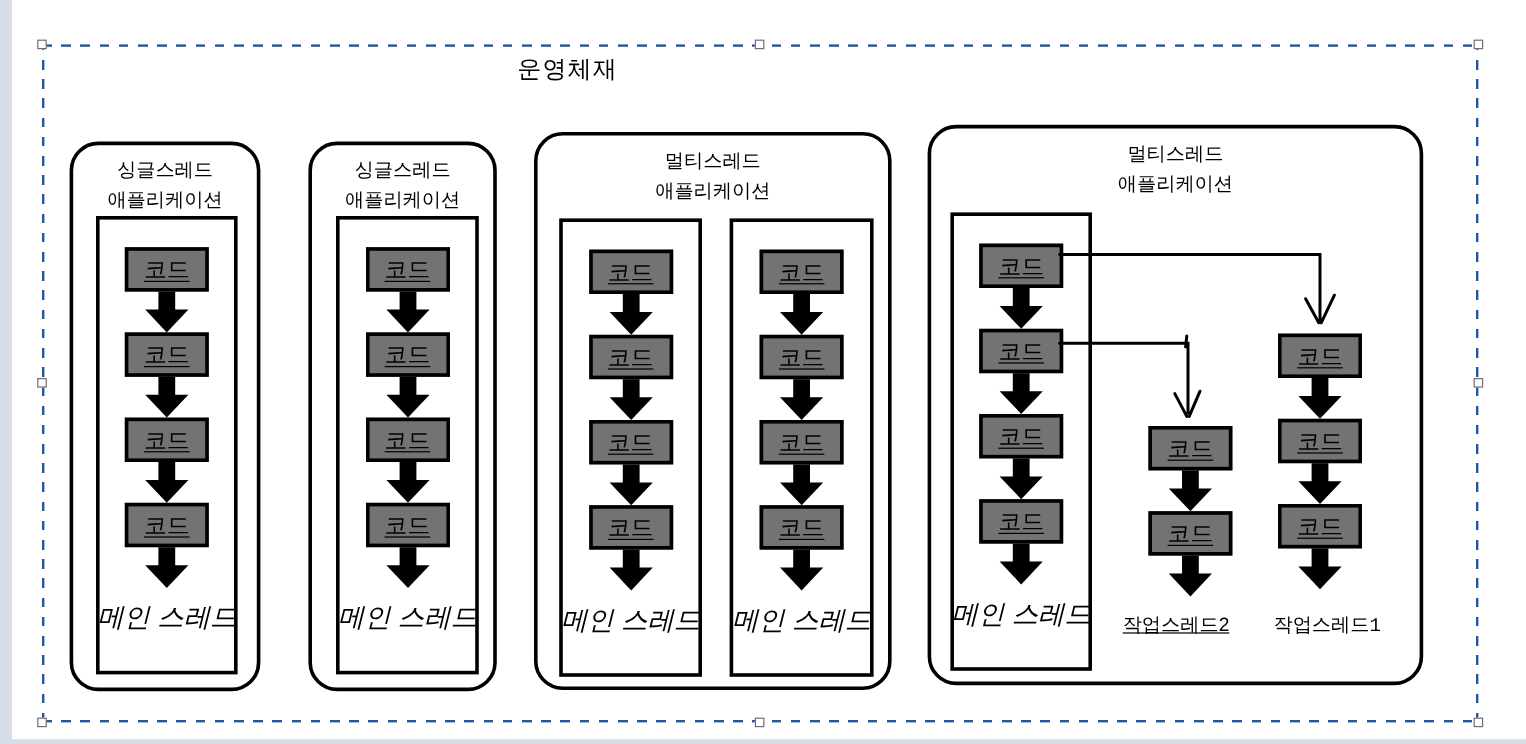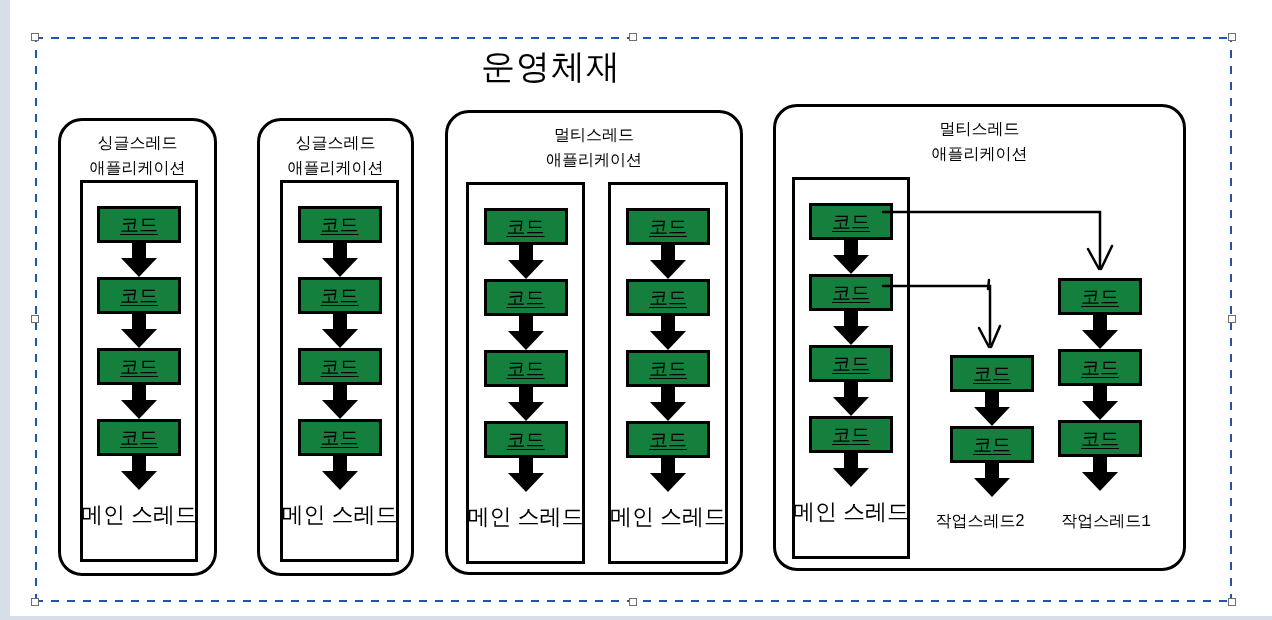--- a/index.html
+++ b/index.html
@@ -18,54 +18,54 @@
       repeating-linear-gradient(90deg,#1f56a8 0 8px,#ffffff 8px 16px),
       repeating-linear-gradient(90deg,#1f56a8 0 8px,#ffffff 8px 16px),
       repeating-linear-gradient(0deg,#1f56a8 0 8px,#ffffff 8px 16px),
       repeating-linear-gradient(0deg,#1f56a8 0 8px,#ffffff 8px 16px);
     background-size:100% 2px,100% 2px,2px 100%,2px 100%;
     background-position:0 0,0 100%,0 0,100% 0;
     background-repeat:no-repeat;
   }
   .handle{position:absolute;width:8px;height:8px;background:#fff;border:1px solid #6f6f6f;box-sizing:border-box;z-index:30;}
 
-  .page-title{position:absolute;left:431px;top:44px;width:240px;text-align:center;font-size:34px;letter-spacing:1px;}
+  .page-title{position:absolute;left:431px;top:44px;width:240px;font-size:20px;letter-spacing:1px;}
 
   .group{position:absolute;border:3px solid #000;border-radius:24px;background:#fff;box-sizing:border-box;}
   #g1{left:58px;top:118px;width:159px;height:458px;}
   #g2{left:257px;top:118px;width:157px;height:458px;}
   #g3{left:445px;top:110px;width:298px;height:465px;}
   #g4{left:773px;top:104px;width:413px;height:467px;}
 
   .group-title{position:absolute;top:9px;left:0;right:0;text-align:center;font-size:16px;line-height:25px;}
 
   .thread-box{position:absolute;border:3px solid #000;background:#fff;box-sizing:border-box;
     display:flex;flex-direction:column;align-items:center;padding-top:23px;}
   #g1 .thread-box{left:19px;top:59px;width:118px;height:382px;}
   #g2 .thread-box{left:20px;top:59px;width:119px;height:382px;}
   #g3 .t-col1{left:18px;top:69px;width:119px;height:382px;}
   #g3 .t-col2{left:160px;top:69px;width:120px;height:382px;}
   #g4 .t-main{left:16px;top:70px;width:118px;height:382px;}
 
-  .code-box{width:84px;height:37px;border:3px solid #000;box-sizing:border-box;background:#15803d;
+  .code-box{width:70px;height:37px;border:3px solid #000;box-sizing:border-box;background:#737373;
     display:flex;align-items:center;justify-content:center;font-size:19px;
     text-decoration:underline;text-underline-offset:3px;flex:none;}
 
   .thick-arrow{width:36px;height:34px;position:relative;flex:none;}
   .thick-arrow::before{content:"";position:absolute;left:11px;top:0;width:14px;height:16px;background:#000;}
   .thick-arrow::after{content:"";position:absolute;left:0;top:15px;width:0;height:0;
     border-left:18px solid transparent;border-right:18px solid transparent;border-top:19px solid #000;}
 
-  .main-label{margin-top:10px;font-size:22px;white-space:nowrap;flex:none;}
+  .main-label{margin-top:10px;font-size:22px;white-space:nowrap;flex:none;font-style:italic;}
 
   .worker-col{position:absolute;display:flex;flex-direction:column;align-items:center;}
   #worker2{left:175px;top:248px;width:82px;}
   #worker1{left:283px;top:171px;width:82px;}
   .worker-label{position:absolute;top:404px;font-size:16px;white-space:nowrap;transform:translateX(-50%);}
-  #worker2-label{left:204px;}
+  #worker2-label{left:204px;text-decoration:underline;}
   #worker1-label{left:330px;font-family:Liberation Mono, monospace;}
 
   #connector-svg{position:absolute;left:0;top:0;width:1272px;height:620px;pointer-events:none;z-index:20;}
 </style>
 </head>
 <body>
 
 <div class="edge-strip" id="edge-left"></div>
 <div class="edge-strip" id="edge-bottom"></div>
 

